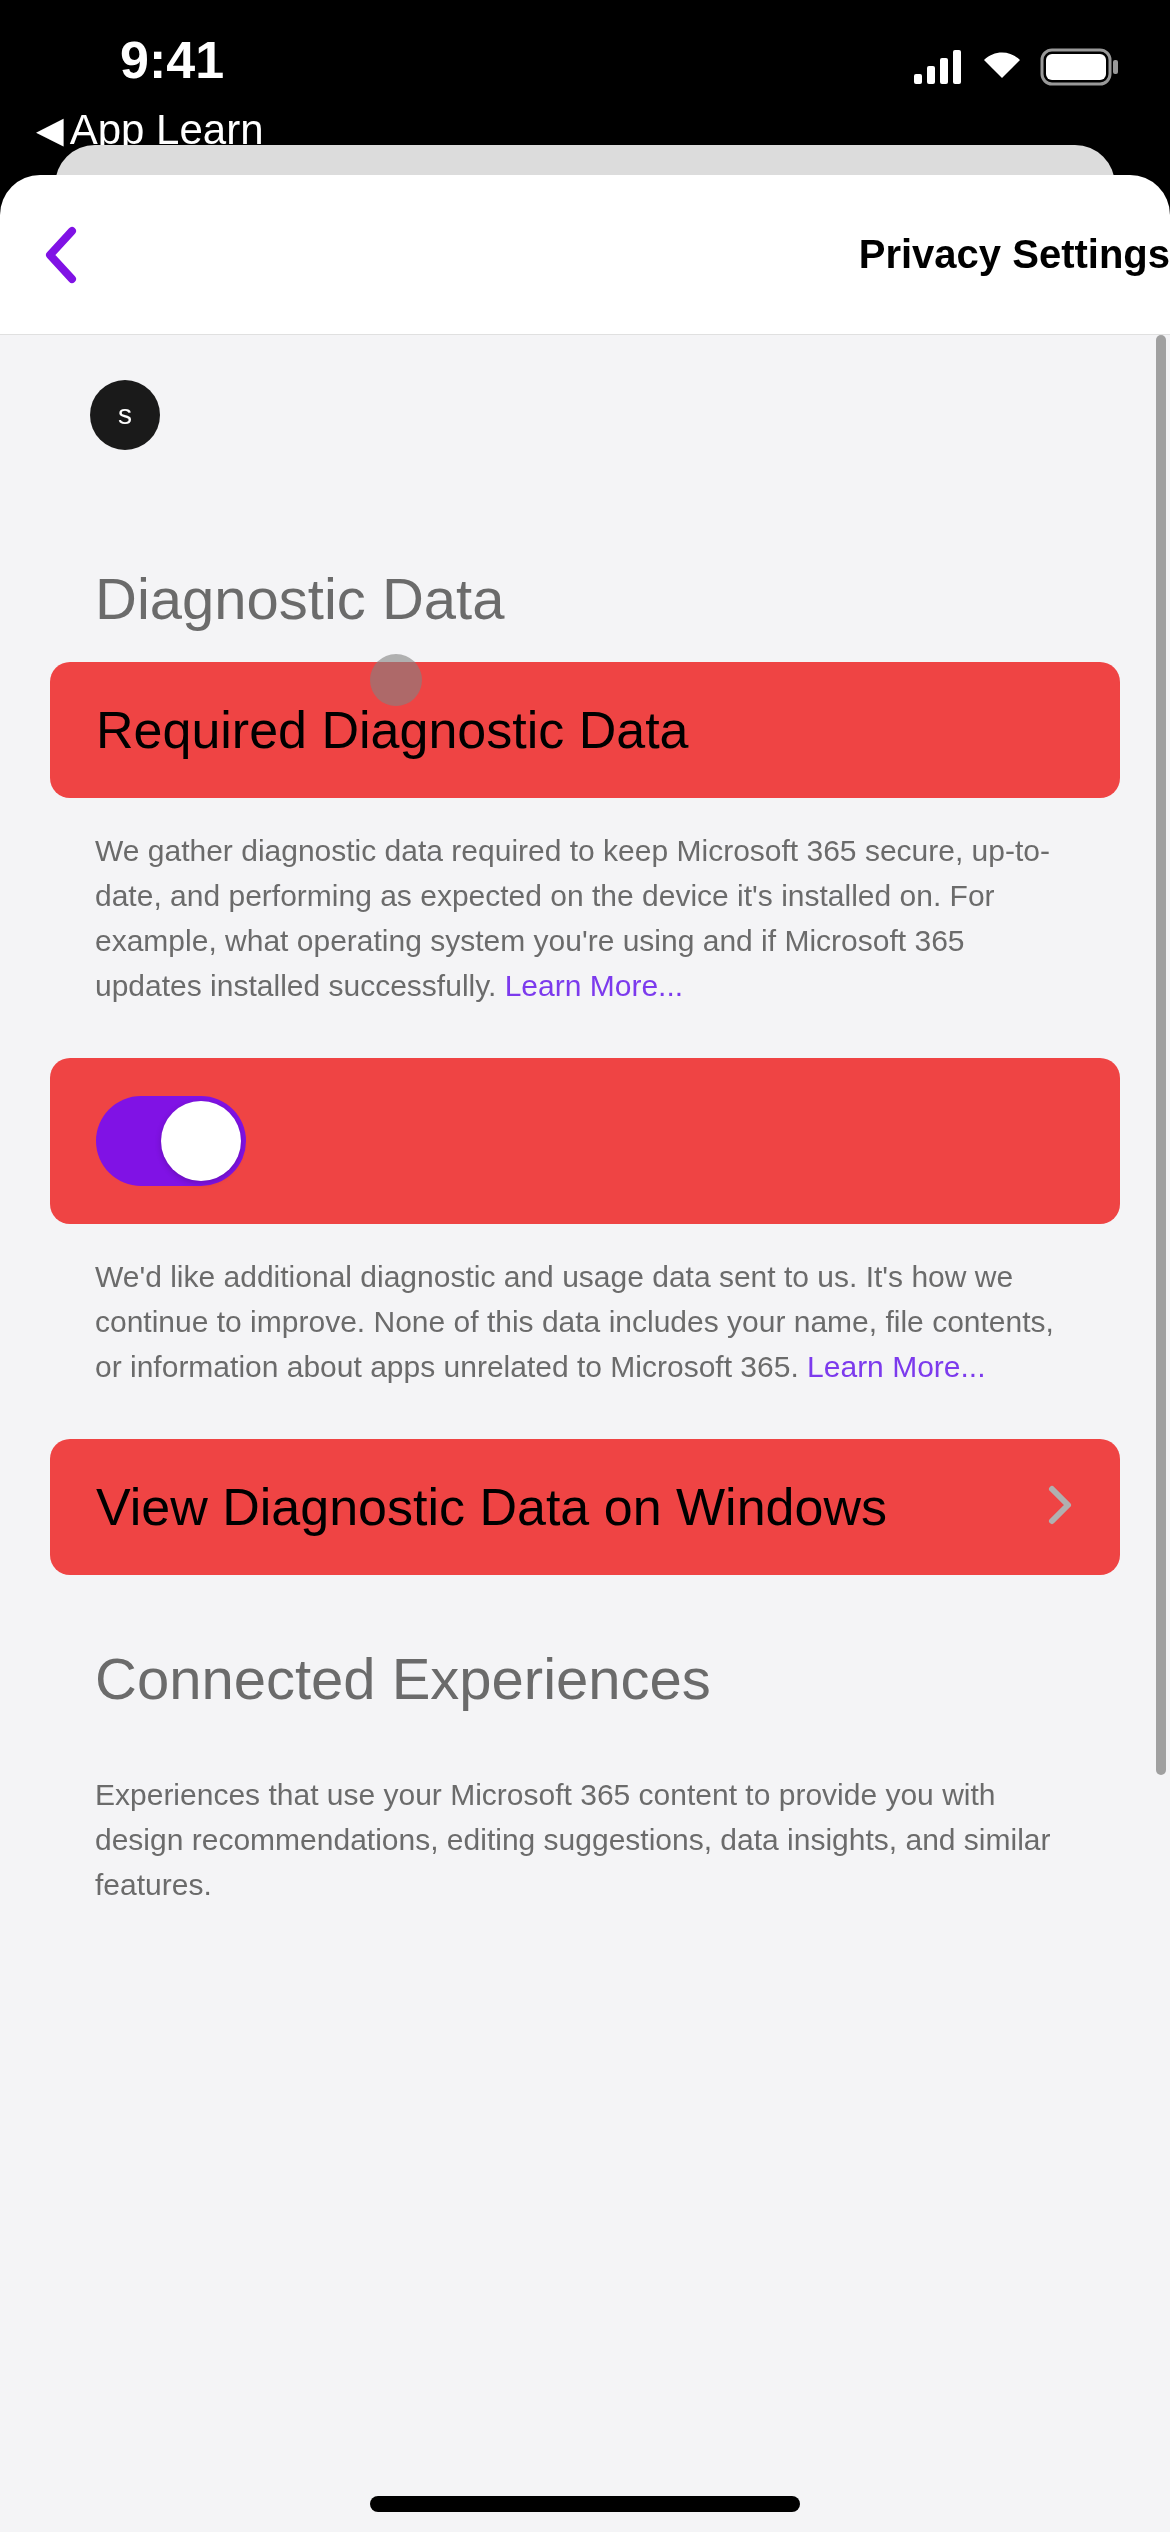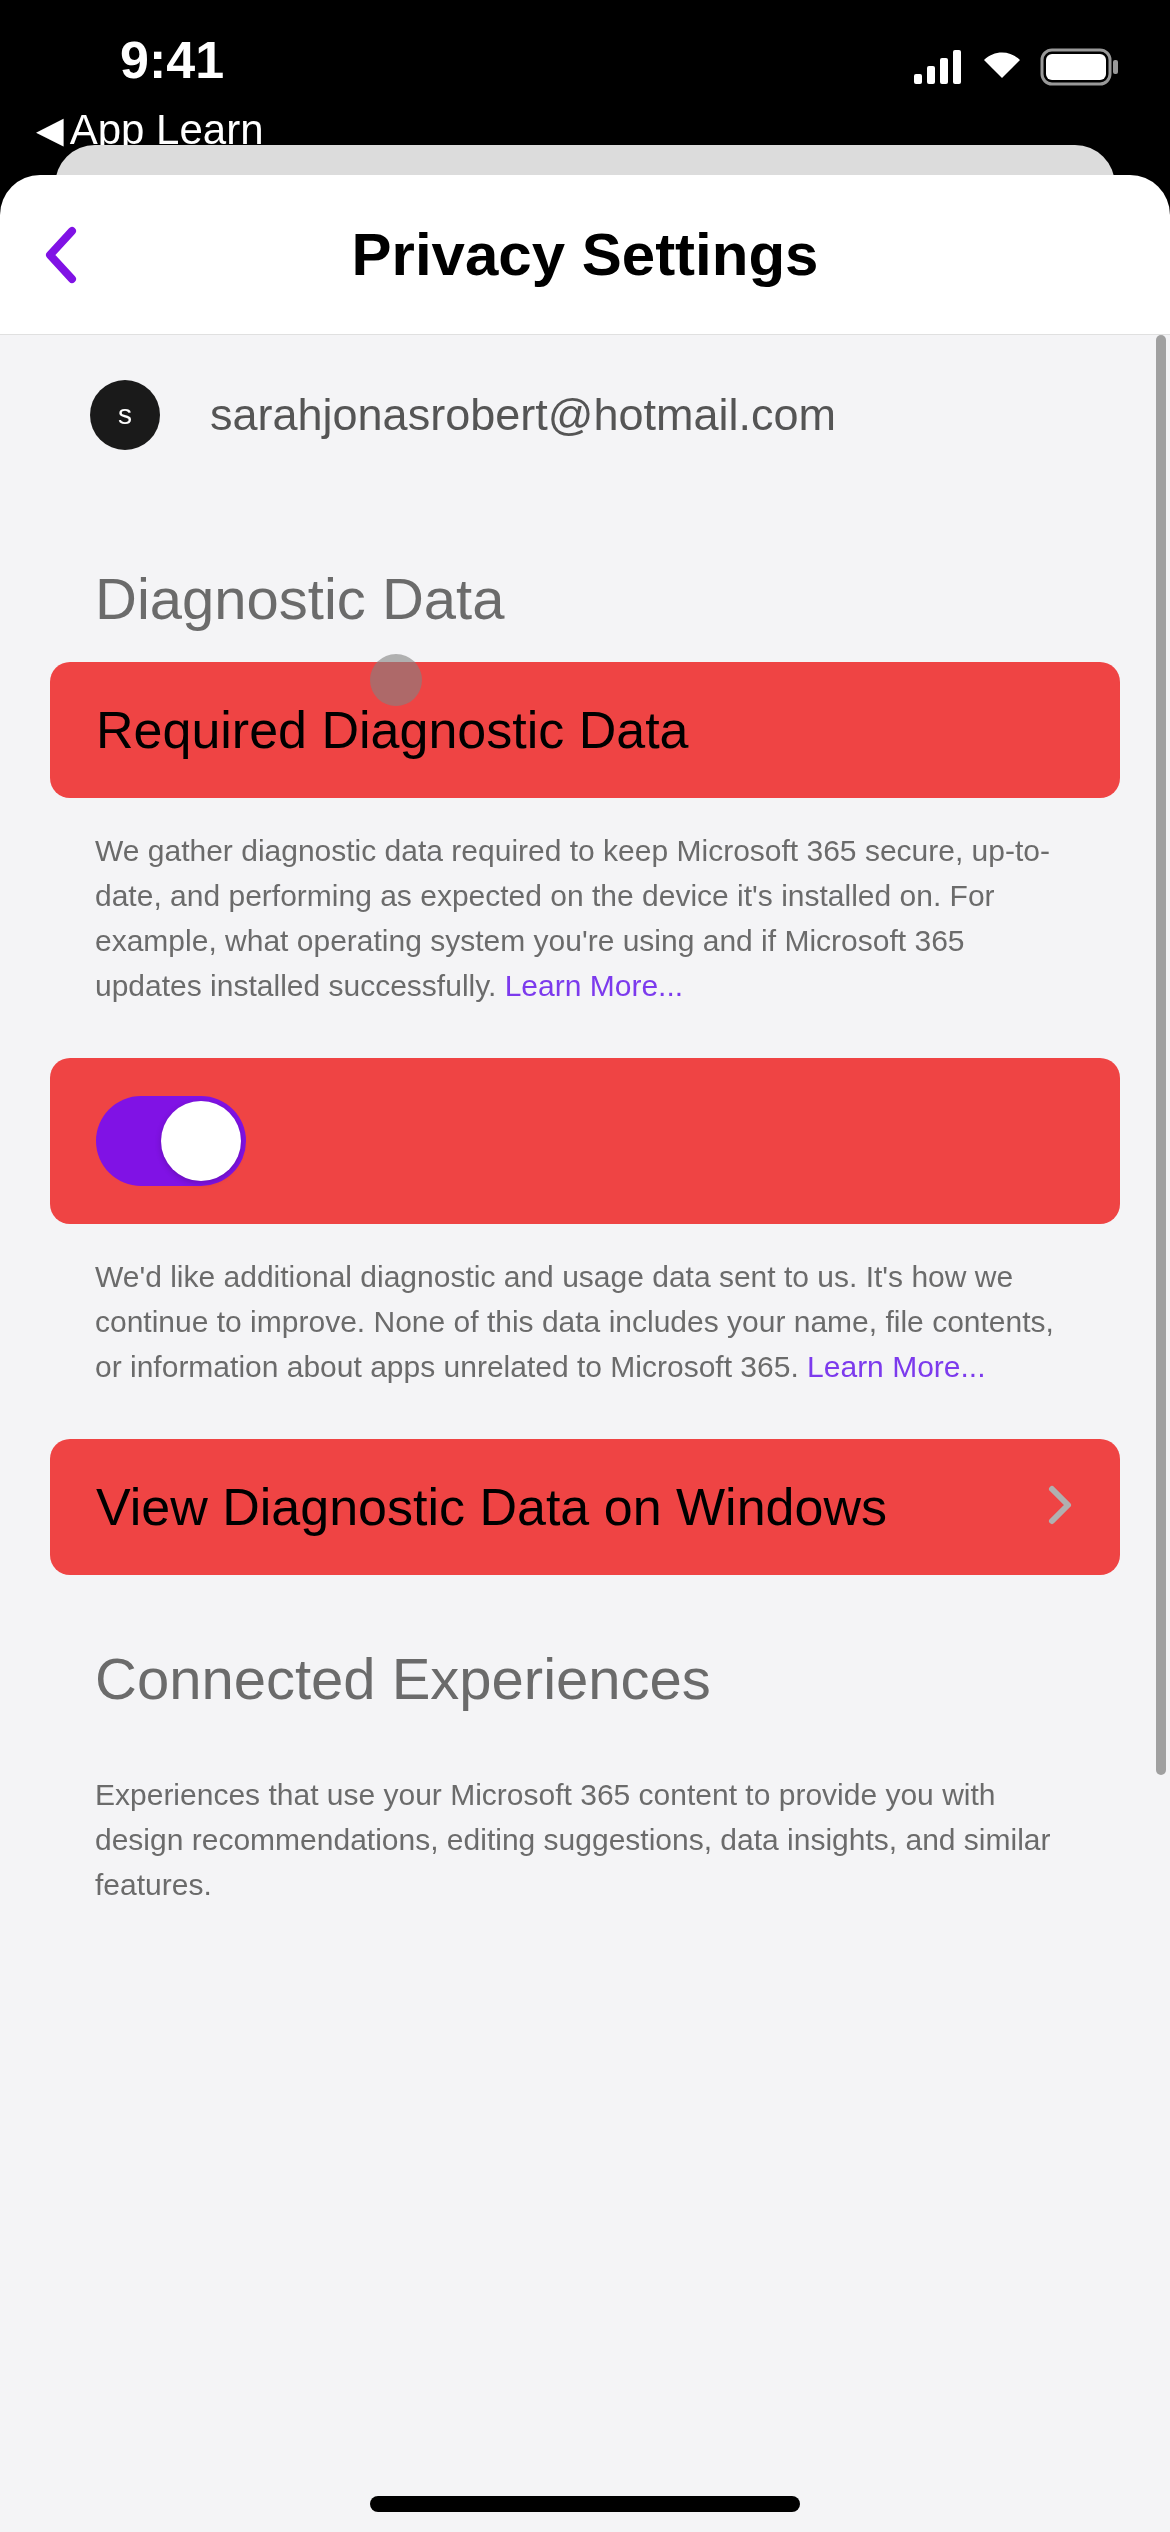--- a/index.html
+++ b/index.html
@@ -89,22 +89,22 @@
       position: absolute;
       left: 30px;
       width: 60px;
       height: 60px;
       display: flex;
       align-items: center;
       justify-content: center;
     }
     .nav-title {
       width: 100%;
-      text-align: center;
-      font-size: 60px;
+      text-align: right;
+      font-size: 40px;
       font-weight: 700;
       color: #000;
     }
     
     
     .content {
       background: #f4f4f6;
       height: calc(100% - 160px);
       overflow-y: auto;
       position: relative;
@@ -277,21 +277,20 @@
         </svg>
     </div>
     <div class="nav-title">Privacy Settings</div>
   </div>
 
   <div class="content">
     <div class="scroll-indicator"></div>
 
     <div class="account-row">
       <div class="avatar">s</div>
-      <div class="account-email">sarahjonasrobert@hotmail.com</div>
     </div>
 
     <div class="section-header">Diagnostic Data</div>
 
     <div class="card">
       <div class="card-title">Required Diagnostic Data</div>
     </div>
     <div class="description">
       <span>We gather diagnostic data required to keep Microsoft 365 secure, up-to-date, and performing as expected on the device it's installed on. For example, what operating system you're using and if Microsoft 365 updates installed successfully. </span><span class="link">Learn More...</span>
     </div>

